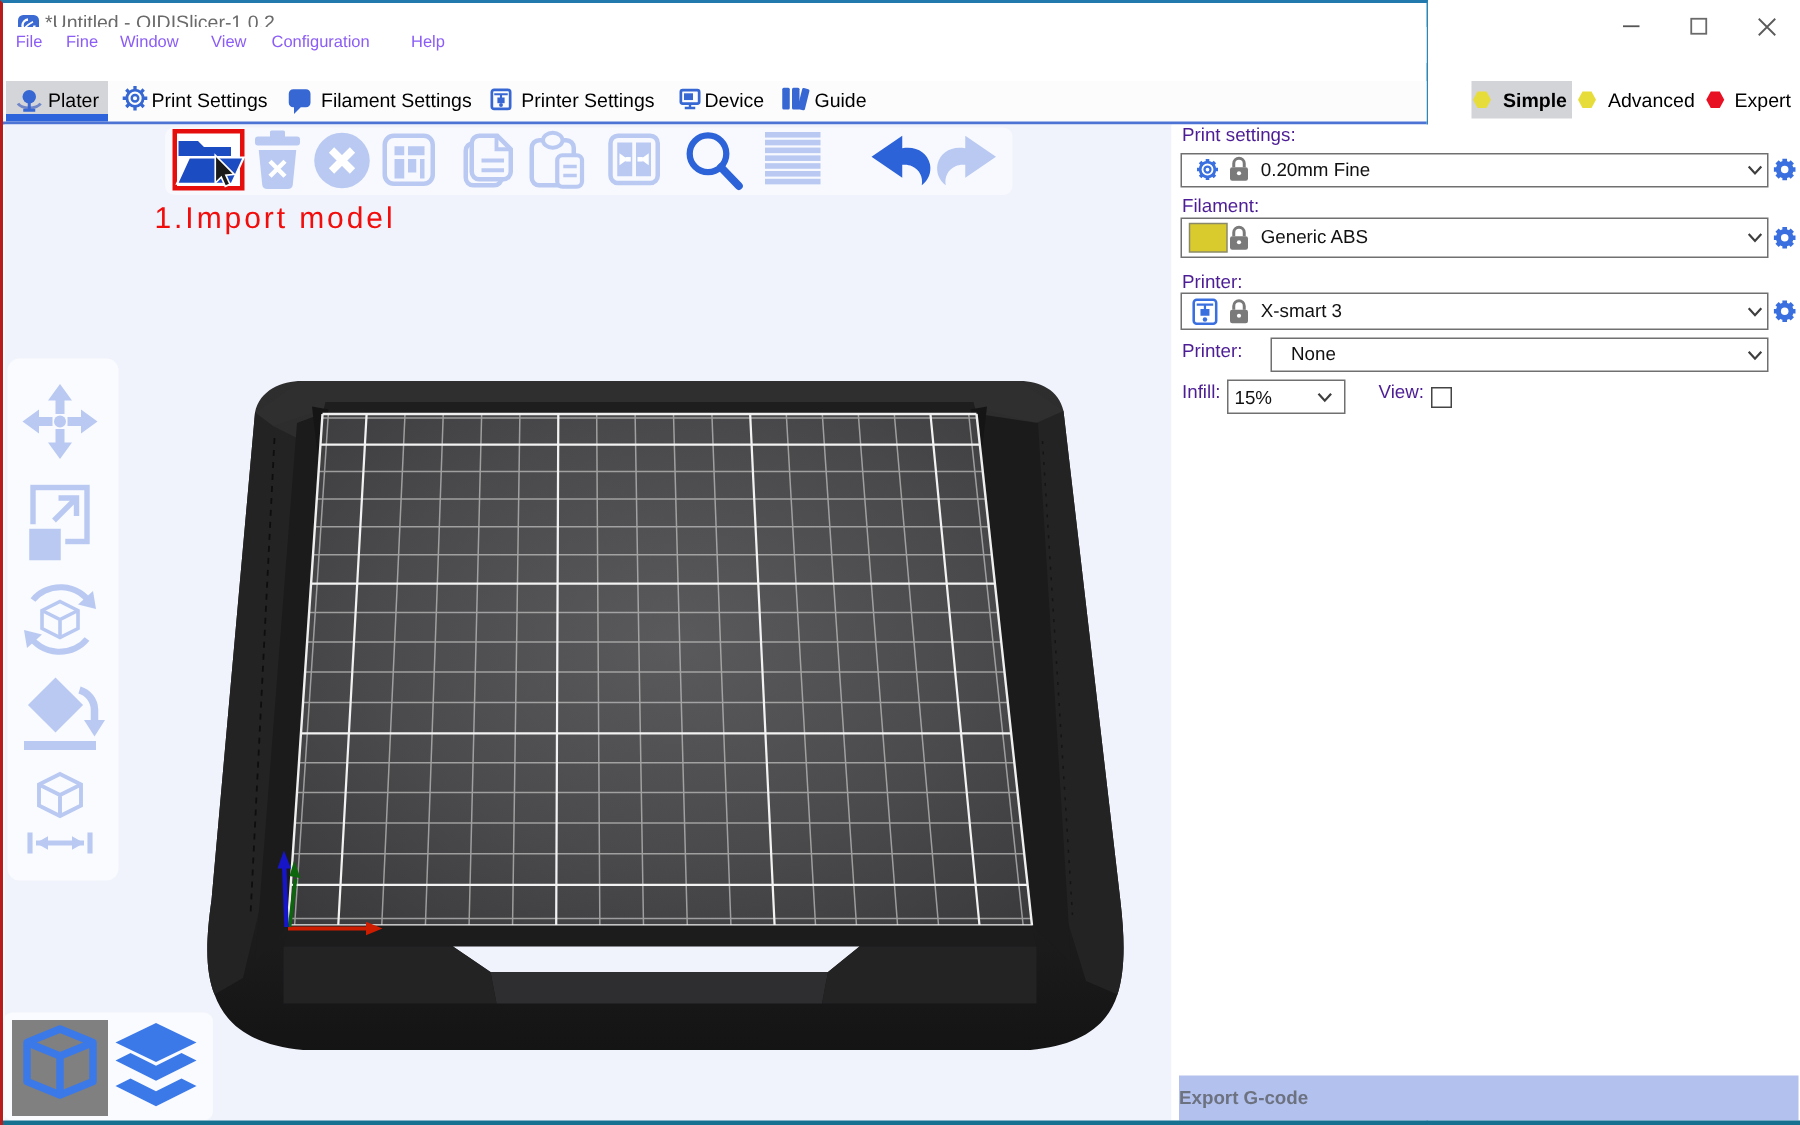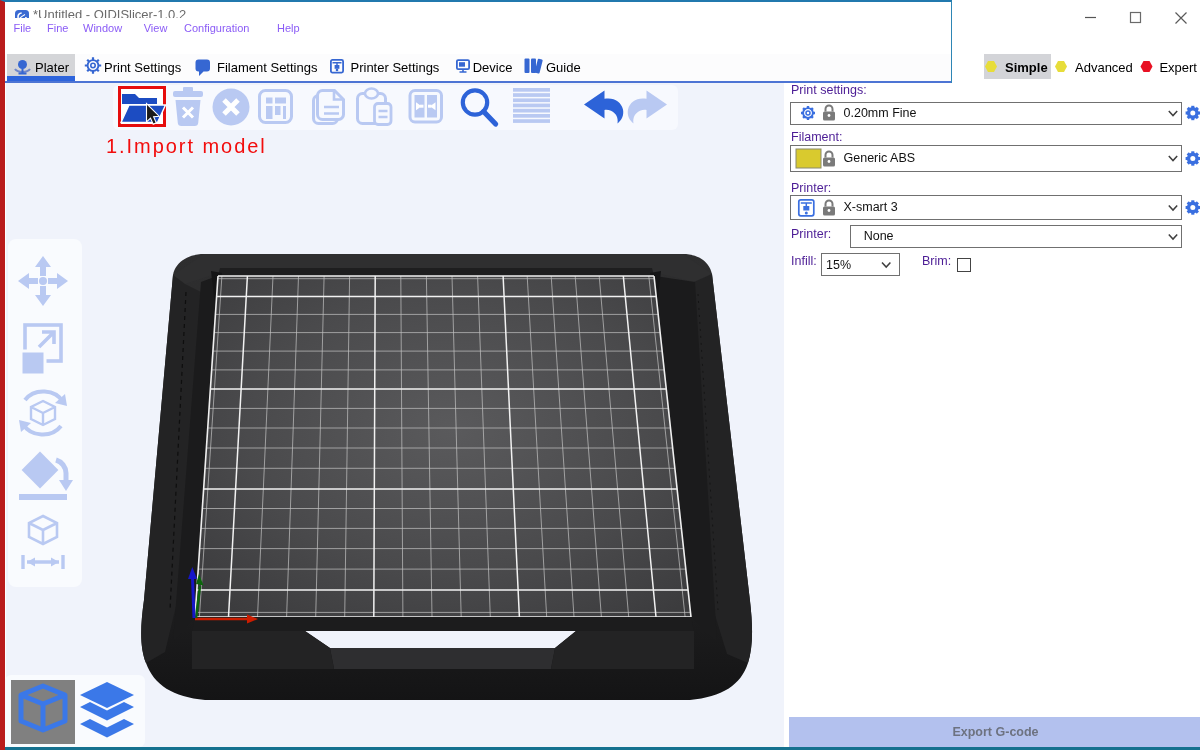--- a/index.html
+++ b/index.html
@@ -1,29 +1,29 @@
 <!DOCTYPE html>
 <html><head><meta charset="utf-8"><style>*{margin:0;padding:0;box-sizing:border-box}
 body{font-family:"Liberation Sans",sans-serif;width:1200px;height:750px;overflow:hidden}
-#win{position:relative;width:952px;height:750px;background:#fff;border-top:2px solid #2179ae;border-left:5px solid #b91c1c;border-right:1px solid #2e86b5}
+#win{position:relative;width:952px;height:750px;background:#fff;border-top:2px solid #2179ae;border-left:2px solid #b91c1c;border-right:1px solid #2e86b5}
 .abs{position:absolute}
 #title{position:absolute;left:28px;top:5px;font-size:13px;color:#6a6a6a}
 #menubar{position:absolute;left:0;top:16px;width:100%;height:24px;background:#fff;font-size:11px;color:#8b5cf6}
 .mi{position:absolute;top:3.5px}
 #tabbar{position:absolute;left:0;top:52px;width:100%;height:27px;background:#fcfcfd}
 #platertab{position:absolute;left:2px;top:52px;width:68px;height:22px;background:#d4d5d8}
 #platerline{position:absolute;left:2px;top:74px;width:68px;height:5px;background:#2d64dc}
 #tabline{position:absolute;left:0;top:79px;width:100%;height:2px;background:#4d74d4}
 #modebox{position:absolute;left:979px;top:52px;width:67px;height:25px;background:#d3d4d8}
 #main{position:absolute;left:1px;top:81px;width:778px;height:664px;background:#f0f3fb}
 #rpanel{position:absolute;left:779px;top:81px;width:420px;height:664px;background:#fff}
 .lbl{position:absolute;font-size:12.5px;color:#4c1d95}
 .combo{position:absolute;background:#fff;border:1px solid #707070}
 .ctext{position:absolute;font-size:12.5px;color:#111}
-#export{position:absolute;left:784px;top:715px;width:413px;height:30px;background:#b3c1ee;color:#6d7280;font-weight:bold;font-size:12.5px;text-align:center;line-height:30px}
+#export{position:absolute;left:784px;top:715px;width:413px;height:30px;background:#b3c1ee;color:#6d7280;font-weight:bold;font-size:12.5px;line-height:30px}
 #botline{position:absolute;left:0;top:745px;width:1200px;height:5px;background:#15718f}
 #redbox{position:absolute;left:113px;top:84px;width:48px;height:41px;border:3px solid #e60d0d;background:#fff;z-index:1}
 #importtxt{position:absolute;left:101px;top:132.5px;font-size:20px;letter-spacing:1.95px;color:#f20d0d;z-index:3}
 #tooltray{position:absolute;left:108px;top:83px;width:565px;height:45px;background:#f7f9fe;border-radius:6px;z-index:0}
 #lefttray{position:absolute;left:3px;top:237px;width:74px;height:348px;background:#f9fbfe;border-radius:8px}
 #botltray{position:absolute;left:0px;top:673px;width:140px;height:72px;background:#f9fbfe;border-radius:6px}
 #cubebox{position:absolute;left:6px;top:678px;width:64px;height:64px;background:#808080}</style></head><body>
 <div id="win">
 <svg class="abs" style="left:10px;top:8px" width="14" height="14" viewBox="0 0 14 14">
       <rect width="14" height="14" rx="3.5" fill="#3a6ad2"></rect>
@@ -238,21 +238,21 @@
 <div class="lbl" style="left:786px;top:81px">Print settings:</div>
 <div class="combo" style="left:785px;top:100px;width:392px;height:23px"></div>
 <div class="lbl" style="left:786px;top:127.5px">Filament:</div>
 <div class="combo" style="left:785px;top:143px;width:392px;height:27px"></div>
 <div class="lbl" style="left:786px;top:178.5px">Printer:</div>
 <div class="combo" style="left:785px;top:193px;width:392px;height:25px"></div>
 <div class="lbl" style="left:786px;top:225px">Printer:</div>
 <div class="combo" style="left:845px;top:223px;width:332px;height:23px"></div>
 <div class="lbl" style="left:786px;top:251.5px">Infill:</div>
 <div class="combo" style="left:816px;top:251px;width:79px;height:23px"></div>
-<div class="lbl" style="left:917px;top:251.5px">Brim:</div>
+<div class="lbl" style="left:917px;top:251.5px">View:</div>
 <div style="position:absolute;left:952px;top:256px;width:14px;height:14px;border:1.5px solid #444;background:#fff"></div>
 <div class="ctext" style="left:838.5px;top:103.7px">0.20mm Fine</div>
 <div class="ctext" style="left:838.5px;top:148.5px">Generic ABS</div>
 <div class="ctext" style="left:838.5px;top:197.5px">X-smart 3</div>
 <div class="ctext" style="left:858.7px;top:226.5px">None</div>
 <div class="ctext" style="left:821px;top:256px">15%</div>
 <svg class="abs" style="left:779px;top:81px" width="421" height="220" viewBox="779 81 421 220">
 <g transform="translate(803,111) scale(1.0)">
         <g stroke="#3a6fe0" stroke-width="2.4">
           <line x1="5.00" y1="0.00" x2="7.00" y2="0.00"></line>

